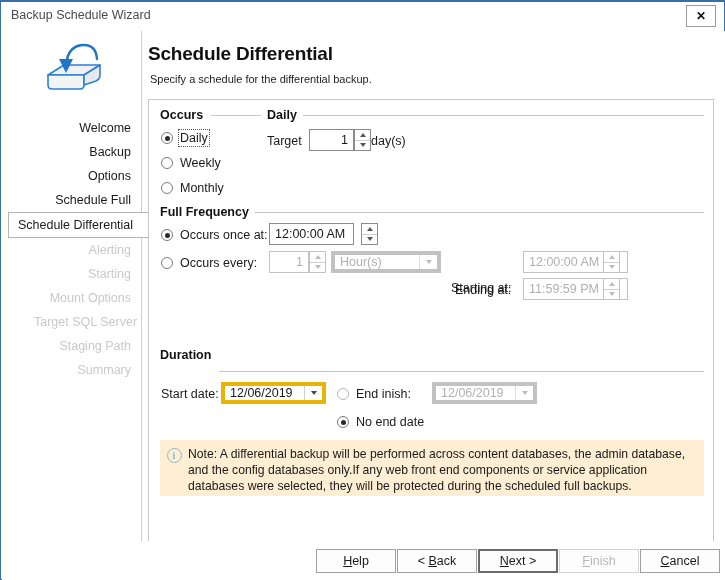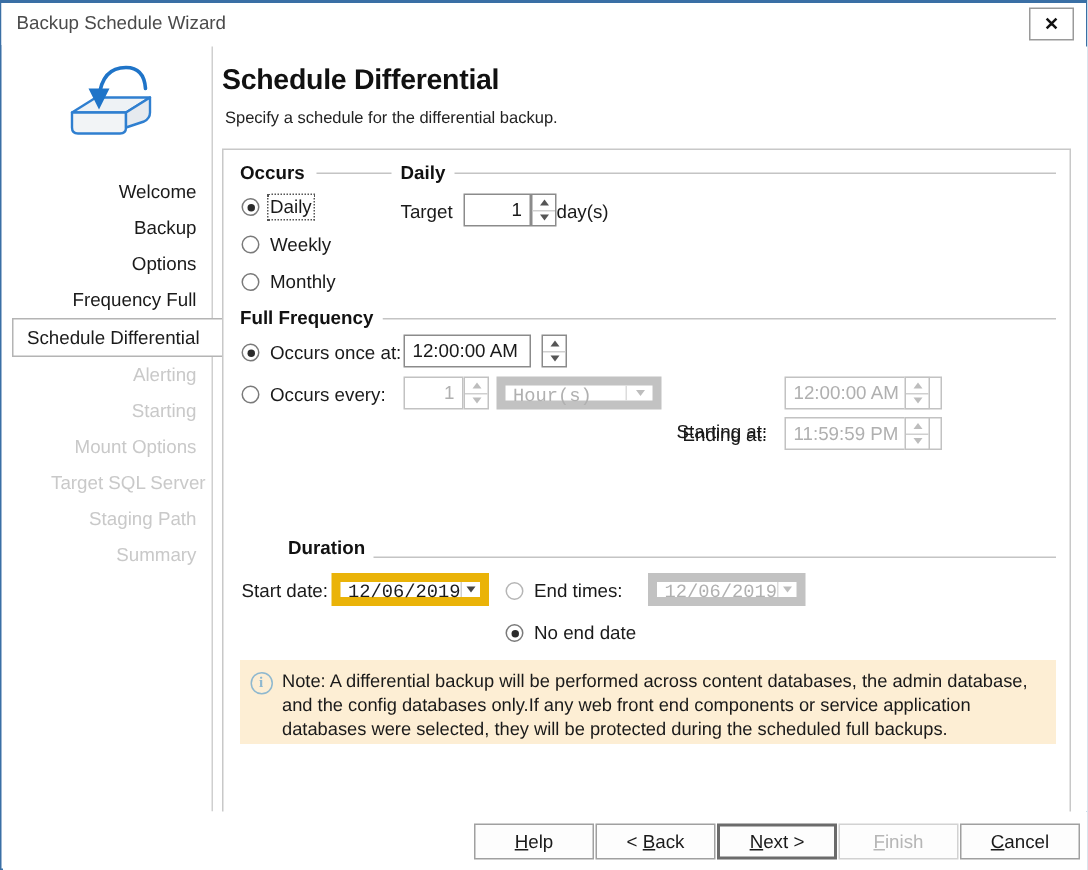--- a/index.html
+++ b/index.html
@@ -191,27 +191,26 @@
   .tri-down {
     width: 0; height: 0;
     border-left: 3.5px solid transparent;
     border-right: 3.5px solid transparent;
     border-top: 4px solid #555;
   }
   .spin.dis .tri-up { border-bottom-color: #bdbdbd; }
   .spin.dis .tri-down { border-top-color: #bdbdbd; }
   .combo {
     position: absolute;
-    border: 6px solid #eab308;
-    background: #ffffff;
-    box-sizing: border-box;
-    display: flex; align-items: flex-start;
+    border: 4px solid #eab308;
+    background: #ffffff;
+    box-sizing: border-box;
+    display: flex; align-items: flex-end;
     font-size: 12.5px; color: #1a1a1a;
     cursor: pointer;
-    font-family: Liberation Mono, monospace;
   }
   .combo.dis { border-color: #c2c2c2; color: #b0b0b0; }
   .combo-text { flex: 1 1 auto; padding-left: 5px; white-space: nowrap; }
   .combo-arrow {
     width: 17px; align-self: stretch;
     border-left: 1px solid #cfcfcf;
     display: flex; align-items: center; justify-content: center;
   }
   .combo.dis .combo-arrow { border-left-color: #dcdcdc; }
   .combo .tri-down { border-top-color: #454545; }
@@ -293,21 +292,21 @@
         <path d="M50 36 L66 26 L66 36 Q66 40 62 42 L50 46 Z" fill="#e6eaef" stroke="#2f7fd0" stroke-width="1.6" stroke-linejoin="round"></path>
         <path d="M32 26 Q34 6 50 6 Q62 6 63 20" fill="none" stroke="#1f74c8" stroke-width="2.4" stroke-linecap="round"></path>
         <path d="M32 34 L25 20 L39 20 Z" fill="#1f74c8"></path>
       </svg>
     </div>
 
     <div class="nav-list">
       <div class="nav-item">Welcome</div>
       <div class="nav-item">Backup</div>
       <div class="nav-item">Options</div>
-      <div class="nav-item">Frequency Full</div>
+      <div class="nav-item">Schedule Full</div>
       <div class="nav-item active">Schedule Differential</div>
       <div class="nav-item disabled">Alerting</div>
       <div class="nav-item disabled">Starting</div>
       <div class="nav-item disabled">Mount Options</div>
       <div class="nav-item disabled">Target SQL Server</div>
       <div class="nav-item disabled">Staging Path</div>
       <div class="nav-item disabled">Summary</div>
     </div>
   </div>
 
@@ -401,34 +400,34 @@
       <div class="textbox dis" style="left:374px; top:178px; width:105px; height:22px;">11:59:59 PM</div>
       <div class="spin dis" style="left:454px; top:178px; height:22px;">
         <div class="spin-half">
             <span class="tri-up"></span>
           </div>
         <div class="spin-half">
             <span class="tri-down"></span>
           </div>
       </div>
 
-      <div class="group-label" style="left:11px; top:258px;margin-left:32px;">Duration</div>
+      <div class="group-label" style="left:11px; top:248px;">Duration</div>
       <div class="group-line" style="left:70px; top:271px; width:485px;"></div>
 
       <div class="plain-label" style="left:12px; top:287px;">Start date:</div>
       <div class="combo" style="left:72px; top:282px; width:105px; height:22px;">
         <span class="combo-text">12/06/2019</span>
         <span class="combo-arrow">
             <span class="tri-down"></span>
           </span>
       </div>
 
       <div class="radio-row" style="left:188px; top:287px;">
         <span class="radio dim"></span>
-        <span class="radio-label">End times:</span>
+        <span class="radio-label">End inish:</span>
       </div>
       <div class="combo dis" style="left:283px; top:282px; width:105px; height:22px;">
         <span class="combo-text">12/06/2019</span>
         <span class="combo-arrow">
             <span class="tri-down"></span>
           </span>
       </div>
 
       <div class="radio-row" style="left:188px; top:315px;">
         <span class="radio checked"></span>

